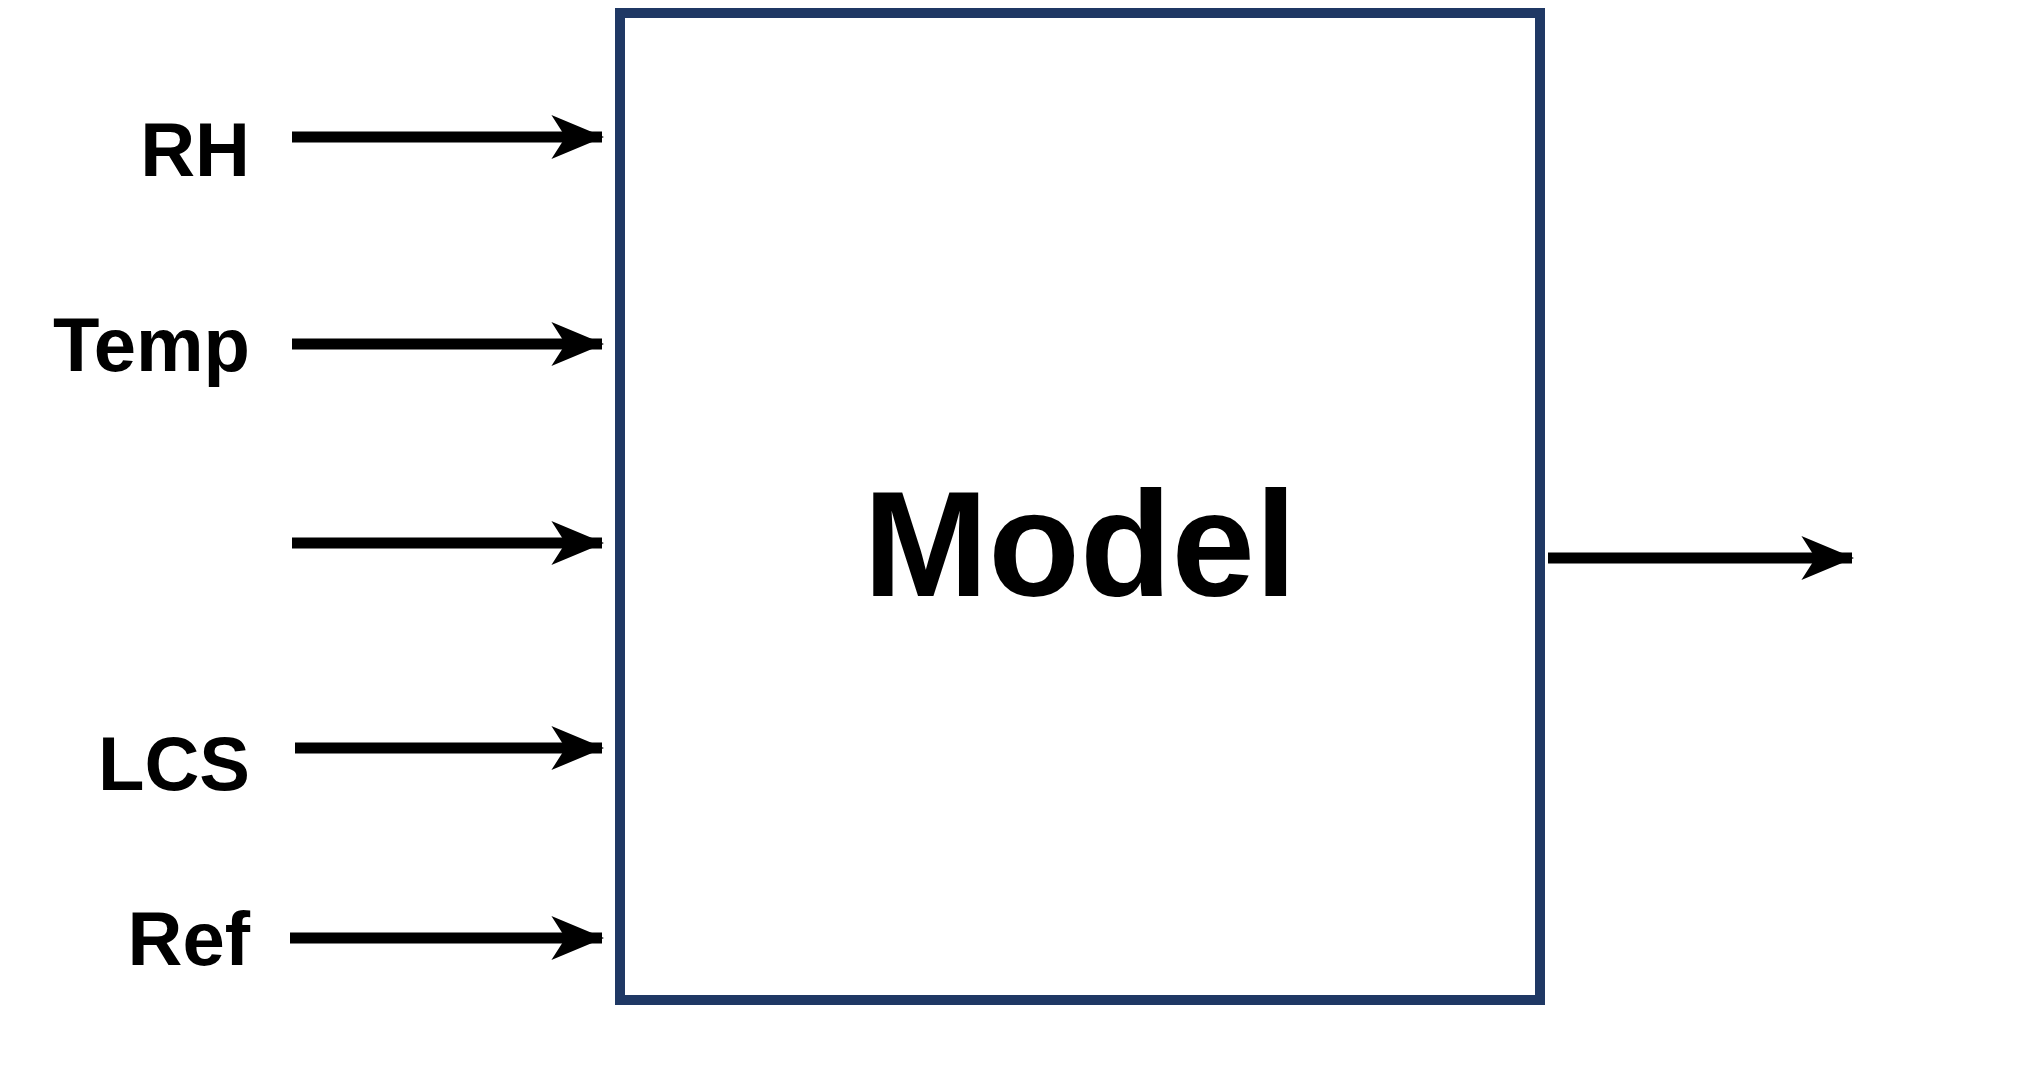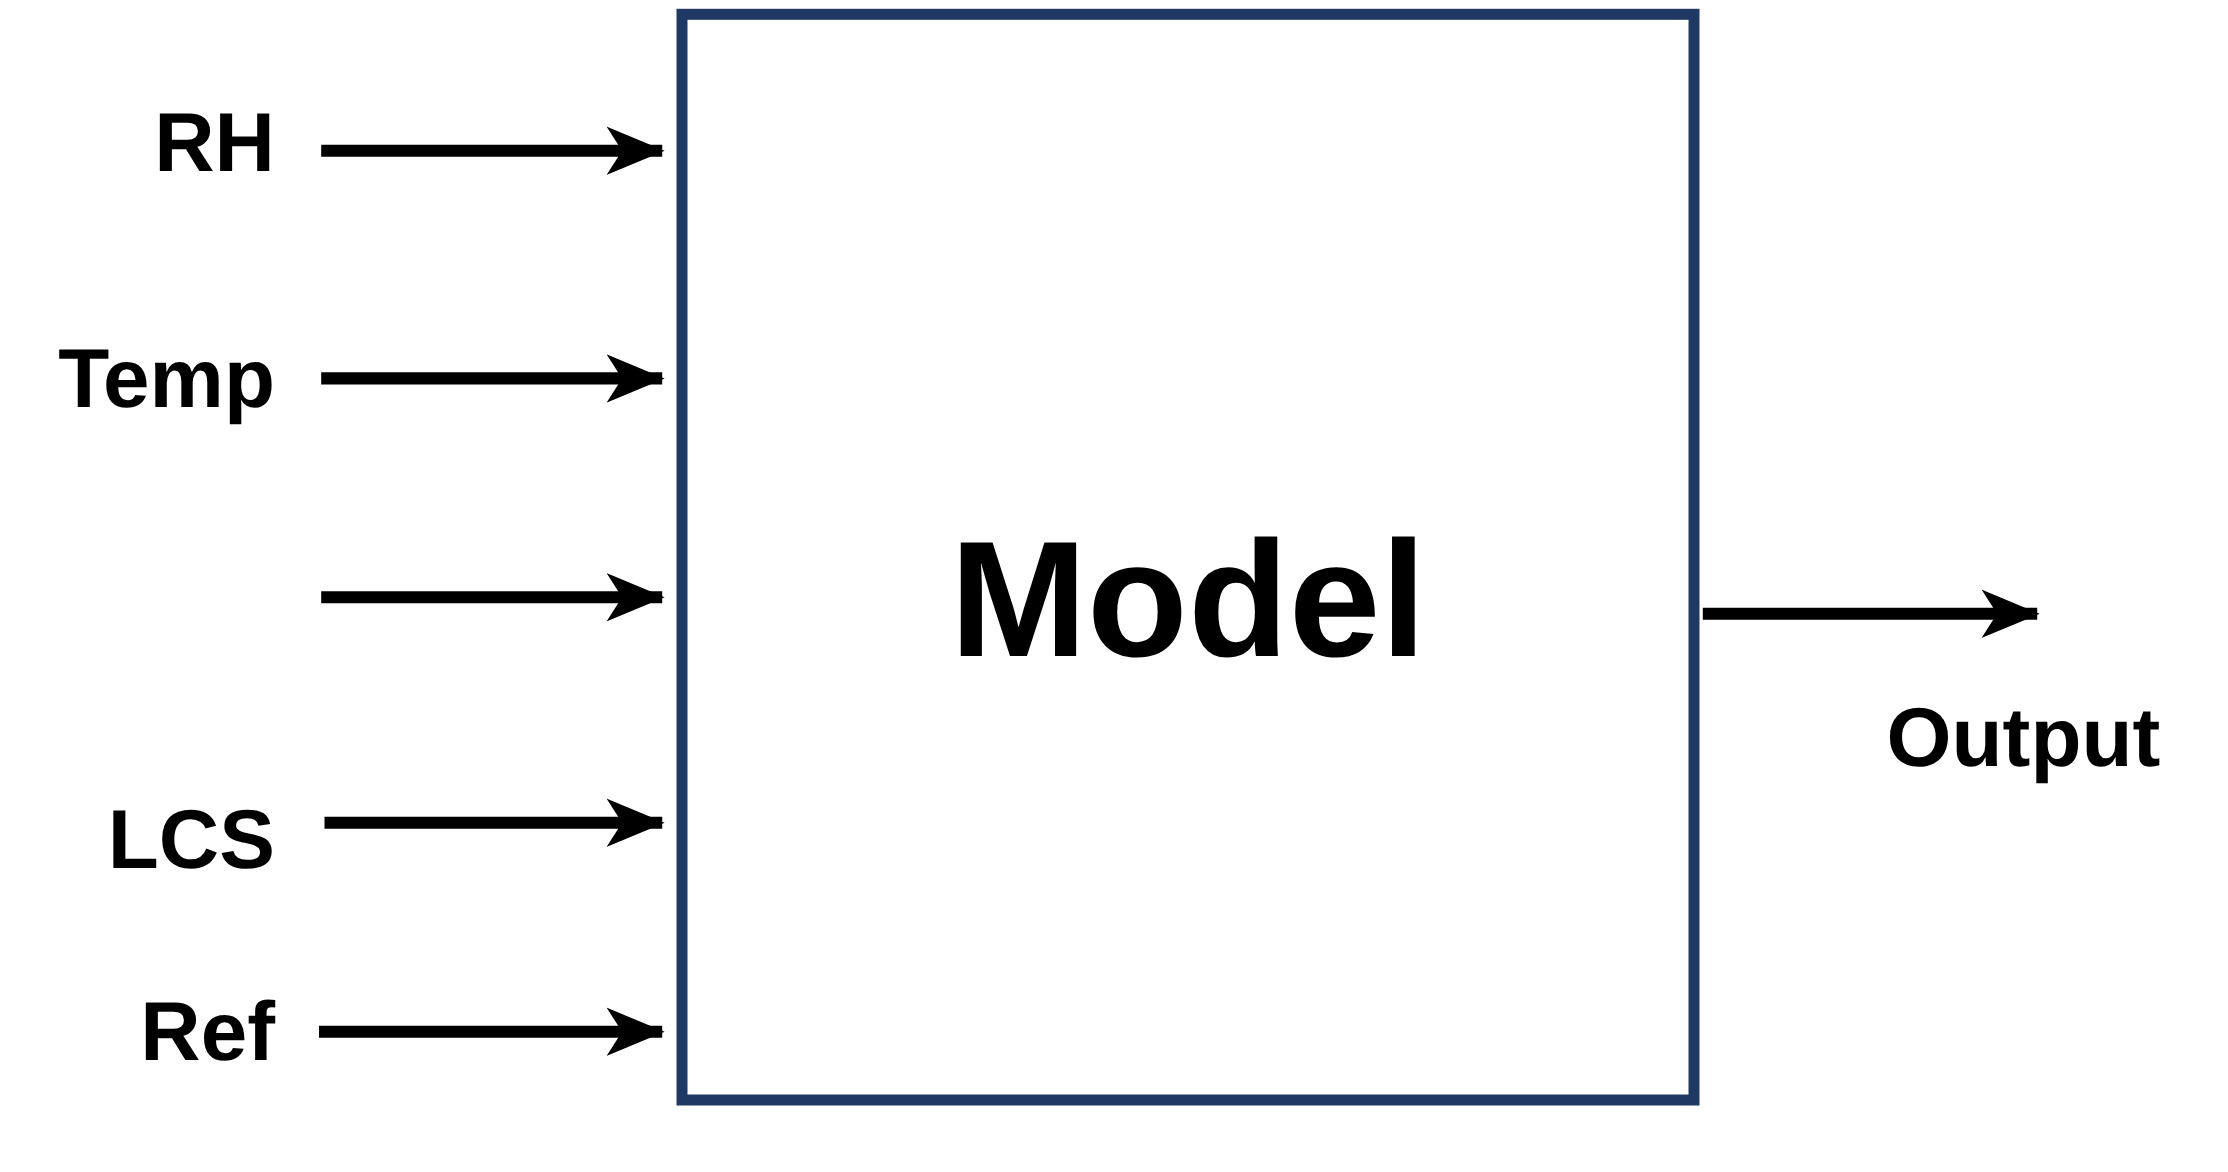--- a/index.html
+++ b/index.html
@@ -46,21 +46,21 @@
     position: absolute;
     right: 1775px;
     height: 110px;
     display: flex;
     align-items: center;
     font-size: 76px;
     font-weight: bold;
     color: var(--text-color);
     white-space: nowrap;
   }
-  .input-label.rh   { top: 74px;  }
+  .input-label.rh   { top: 94px;  }
   .input-label.temp { top: 289px; align-items: center; }
   .input-label.flow { top: 488px; }
   .input-label.lcs  { top: 708px; }
   .input-label.ref  { top: 883px; justify-content: center; }
   .output-label {
     position: absolute;
     left: 1715px; top: 615px;
     height: 110px;
     display: flex;
     align-items: center;
@@ -101,17 +101,14 @@
     <span>LCS</span>
   </div>
   <div class="input-label ref">
     <span>Ref</span>
   </div>
 
   <div class="model-box">
     <div class="model-label">Model</div>
   </div>
 
-  <div class="output-label">
-    <span>Output</span>
-  </div>
 
 </div>
 
 </body></html>

